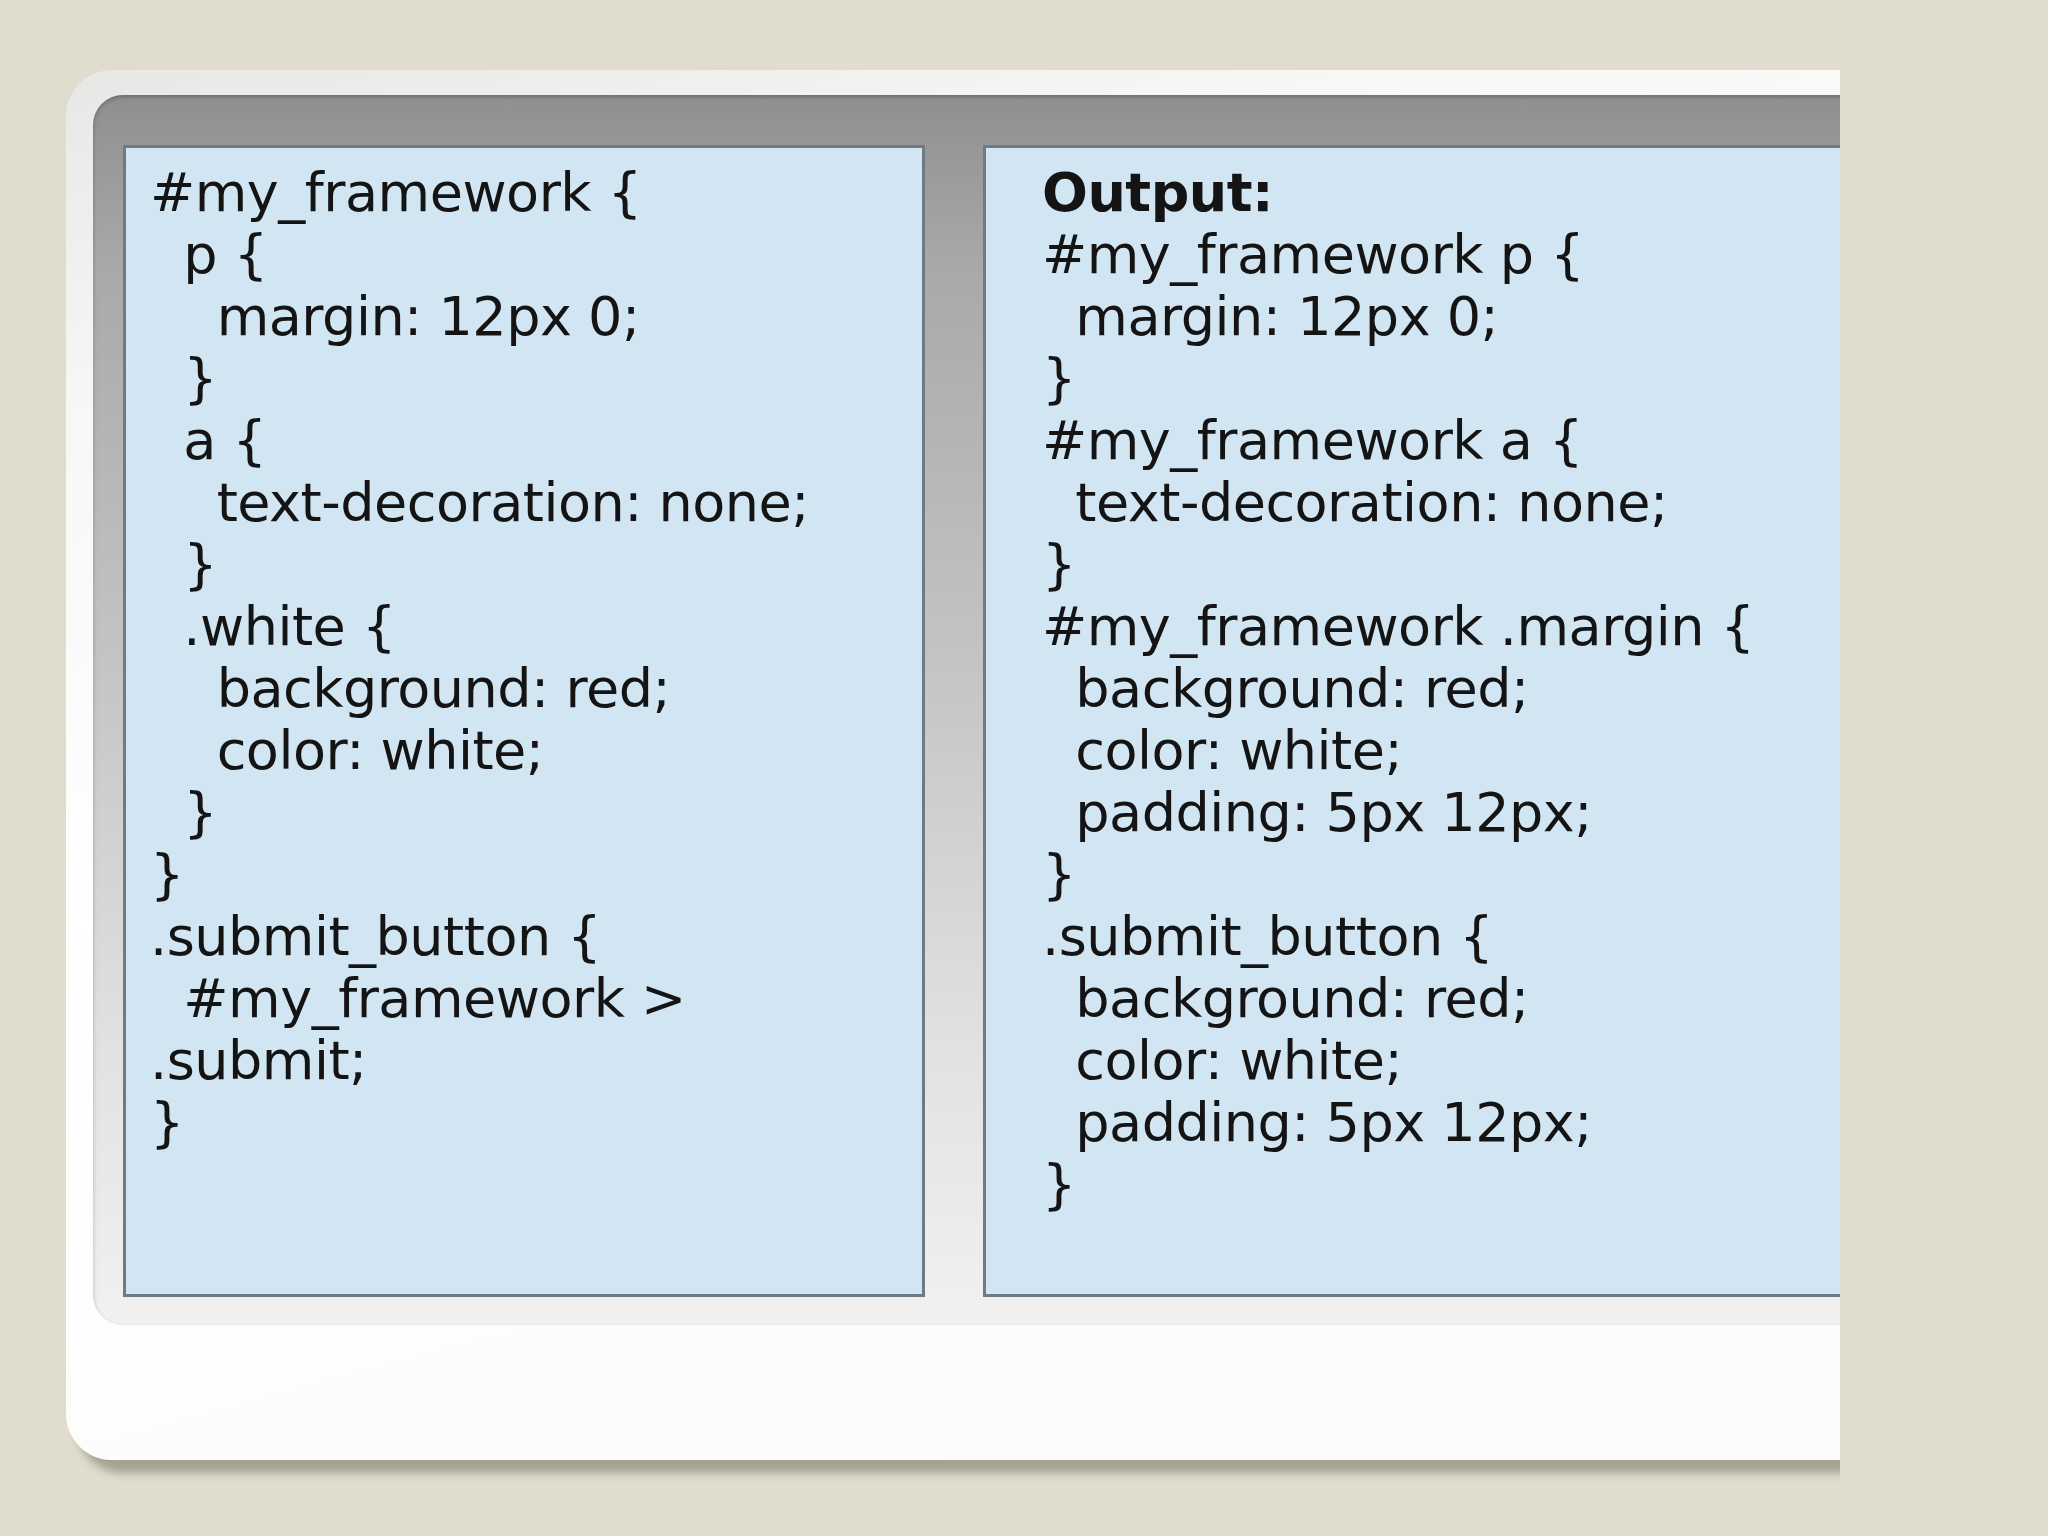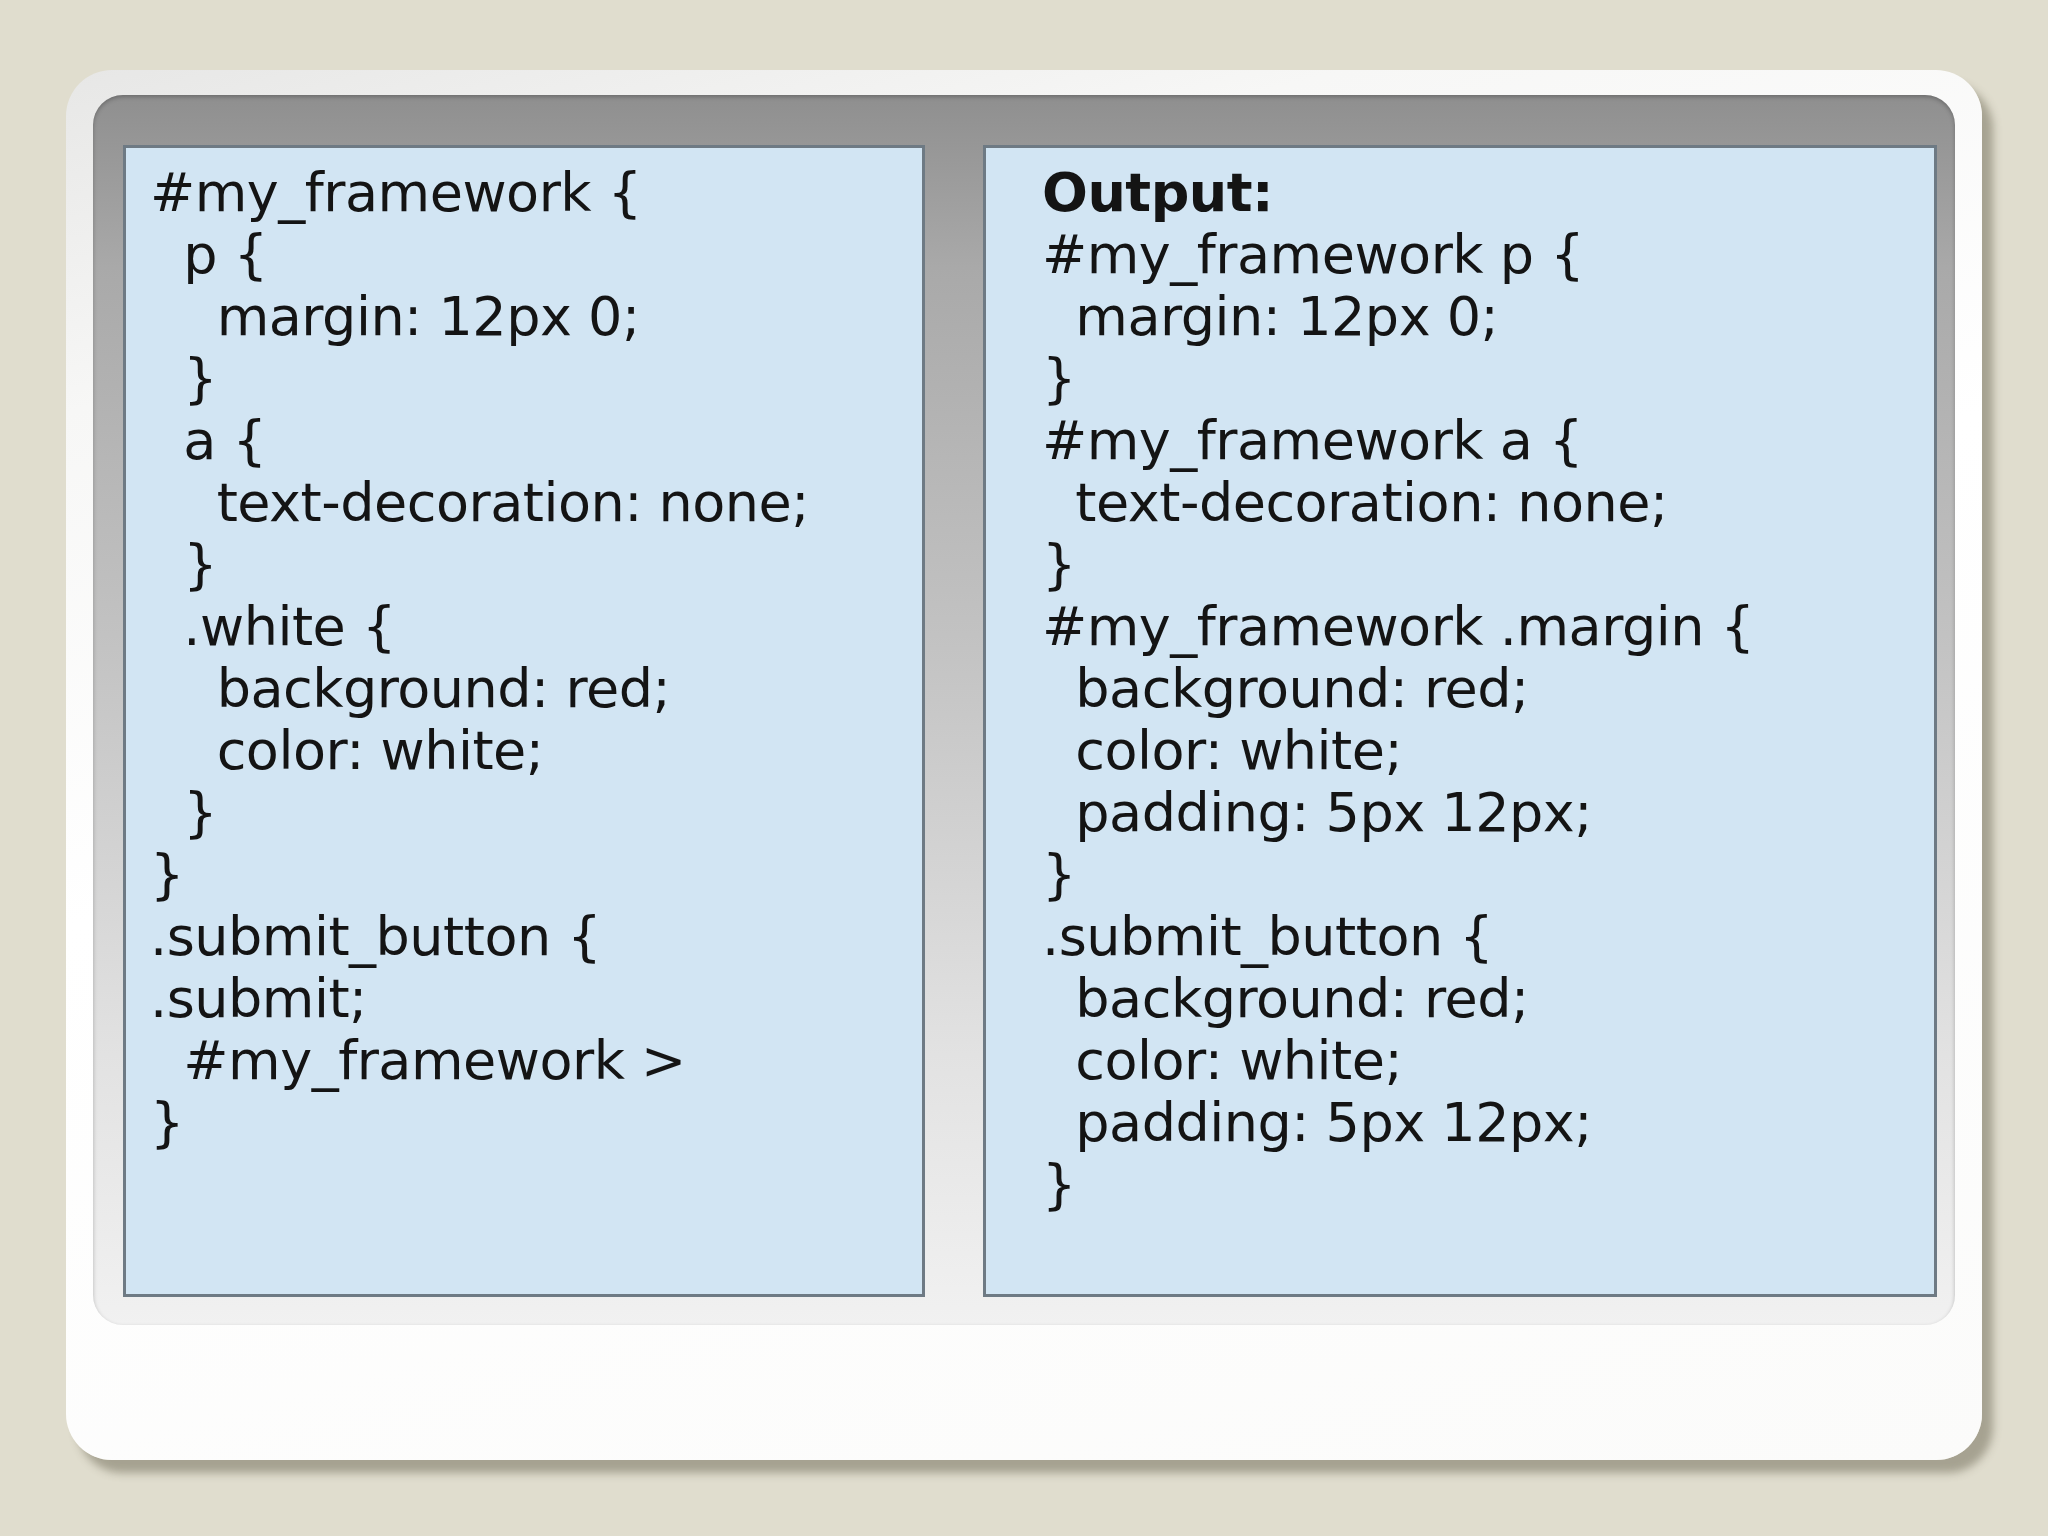--- a/index.html
+++ b/index.html
@@ -2,21 +2,21 @@
 <html><head>
 <meta charset="utf-8">
 <style>
   html, body {
     margin: 0;
     padding: 0;
     background: #e0ddce;
   }
   .stage {
     position: relative;
-    width: 2048px;
+    width: 1840px;
     height: 1536px;
     background: #e0ddce;
     overflow: hidden;
     font-family: "DejaVu Sans", "Liberation Sans", sans-serif;
   }
   .card {
     position: absolute;
     left: 66px;
     top: 70px;
     width: 1916px;
@@ -73,22 +73,22 @@
               <div class="code-line">  }</div>
               <div class="code-line">  a {</div>
               <div class="code-line">    text-decoration: none;</div>
               <div class="code-line">  }</div>
               <div class="code-line">  .white {</div>
               <div class="code-line">    background: red;</div>
               <div class="code-line">    color: white;</div>
               <div class="code-line">  }</div>
               <div class="code-line">}</div>
               <div class="code-line">.submit_button {</div>
+              <div class="code-line">  #my_framework &gt;</div>
               <div class="code-line">.submit;</div>
-              <div class="code-line">  #my_framework &gt;</div>
               <div class="code-line">}</div>
             </div>
         </div>
       </div>
 
       <div class="panel panel-right">
         <div class="code">
           <div class="code-line bold">Output:</div>
           <div>
               <div class="code-line">#my_framework p {</div>

